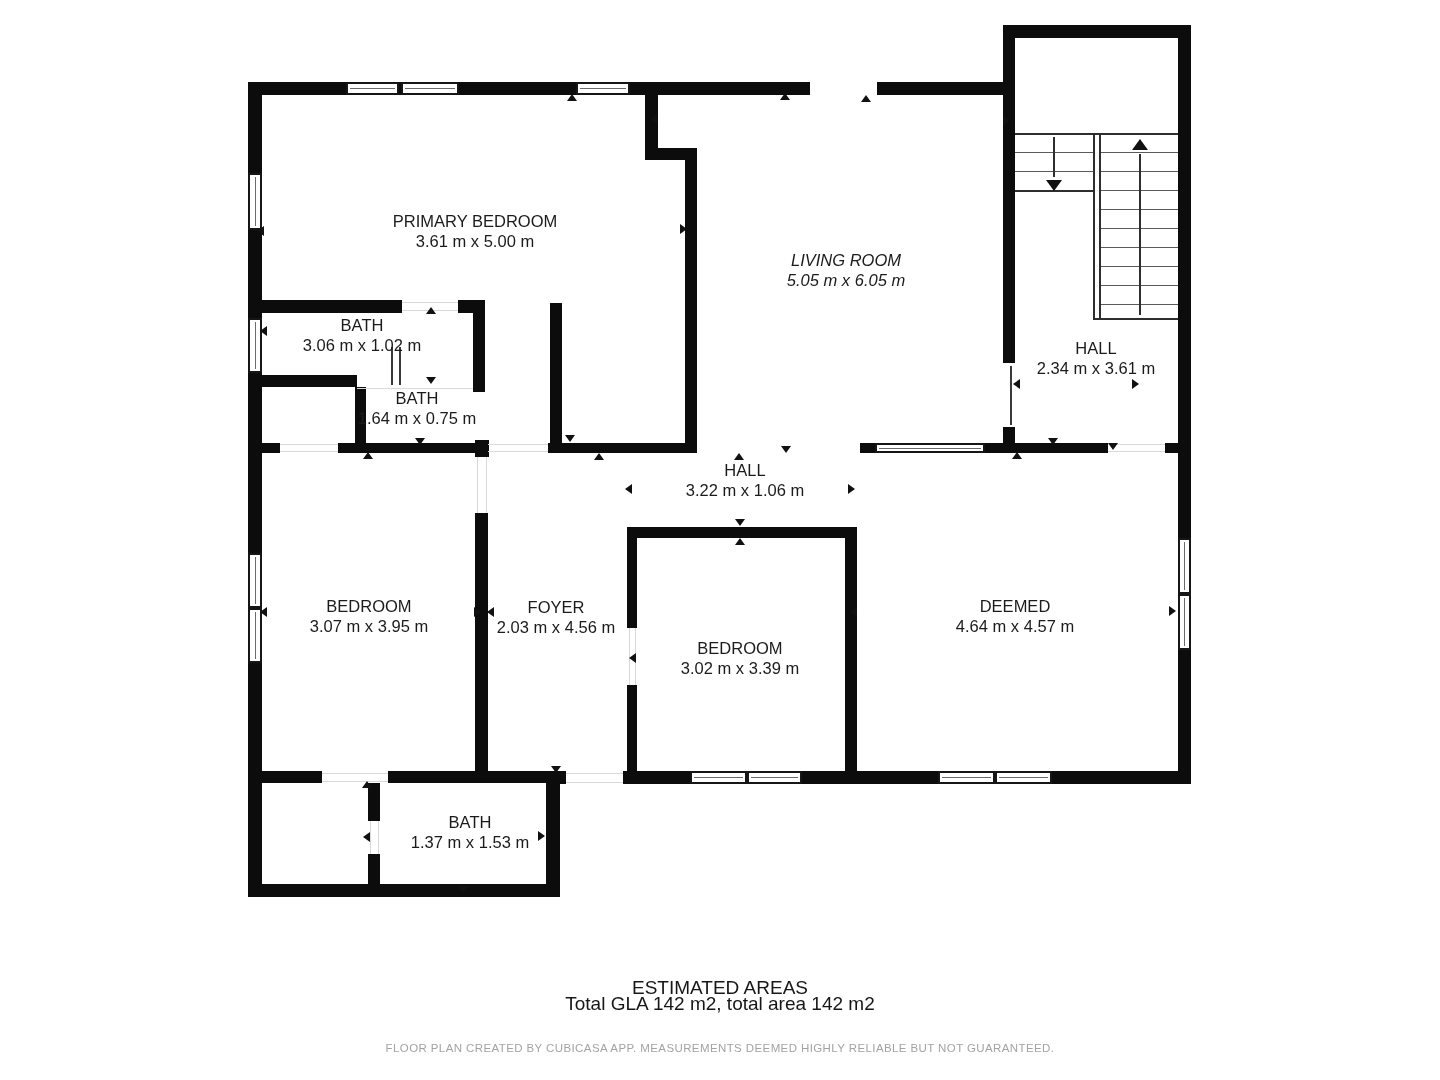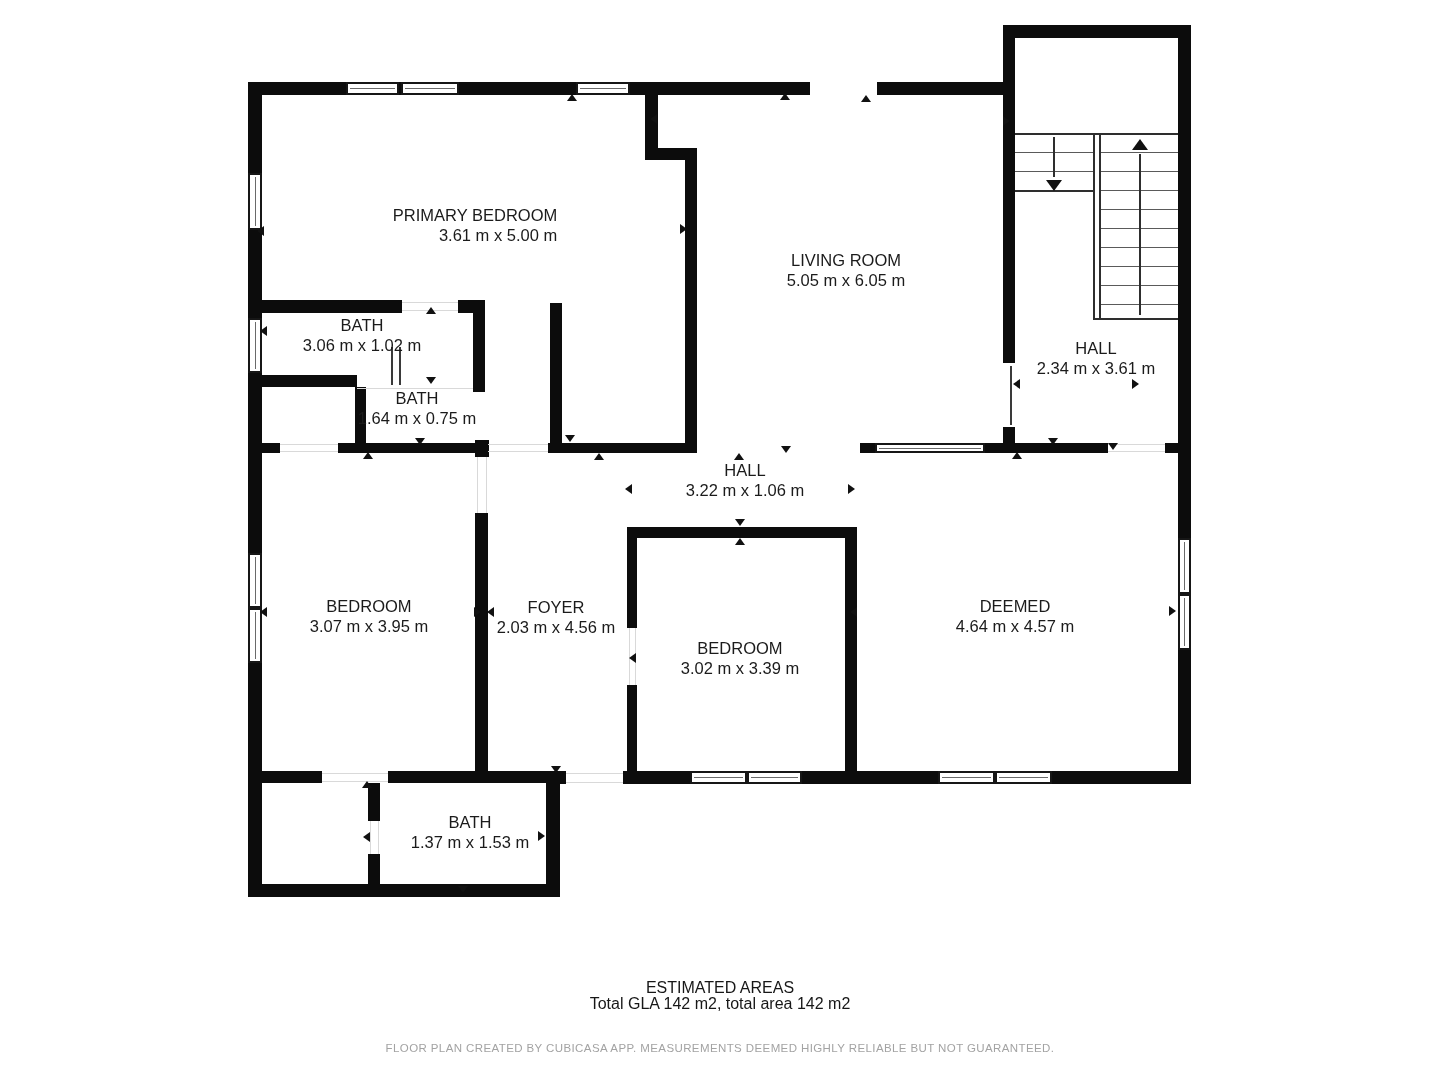--- a/index.html
+++ b/index.html
@@ -12,21 +12,21 @@
   .mullion{position:absolute;background:#6a6a6a;}
   .jamb{position:absolute;background:#3a3a3a;}
   .threshold{position:absolute;background:#d9d9d9;}
   .stair-line{position:absolute;background:#2e2e2e;}
   .tread{position:absolute;background:#5a5a5a;}
   .marker{position:absolute;width:0;height:0;border-style:solid;border-color:transparent;}
   .room-label{position:absolute;transform:translateX(-50%);text-align:center;
       color:#1b1b1b;font-size:16.5px;line-height:20px;white-space:nowrap;}
   .room-label .dims{display:block;}
   .footer{position:absolute;left:0;width:1440px;top:980px;text-align:center;
-      color:#171717;font-size:16px;line-height:16.3px;}
+      color:#171717;font-size:19px;line-height:16.3px;}
   .disclaimer{position:absolute;left:0;width:1440px;top:1042px;text-align:center;
       color:#a3a3a3;font-size:11.5px;letter-spacing:0.4px;}
 </style>
 </head>
 <body>
 
 <div class="plan">
     <div class="wall" style="left: 248px; top: 82px; width: 14px; height: 815px;"></div>
     <div class="wall" style="left: 248px; top: 82px; width: 562px; height: 13px;"></div>
     <div class="wall" style="left: 877px; top: 82px; width: 138px; height: 13px;"></div>
@@ -179,22 +179,22 @@
     <div class="tread" style="left: 1101px; top: 228px; width: 77px; height: 1px;"></div>
     <div class="tread" style="left: 1101px; top: 247px; width: 77px; height: 1px;"></div>
     <div class="tread" style="left: 1101px; top: 266px; width: 77px; height: 1px;"></div>
     <div class="tread" style="left: 1101px; top: 285px; width: 77px; height: 1px;"></div>
     <div class="tread" style="left: 1101px; top: 304px; width: 77px; height: 1px;"></div>
     <div class="stair-line" style="left: 1093px; top: 318px; width: 85px; height: 1.5px;"></div>
     <div class="stair-line" style="left: 1053px; top: 137px; width: 1.5px; height: 40px;"></div>
     <div class="marker" style="left: 1046px; top: 179.5px; border-color: rgb(17, 17, 17) transparent transparent; border-width: 11px 8px 0px;"></div>
     <div class="marker" style="left: 1132px; top: 138.5px; border-color: transparent transparent rgb(17, 17, 17); border-width: 0px 8px 11px;"></div>
     <div class="stair-line" style="left: 1139px; top: 154px; width: 1.5px; height: 161px;"></div>
-    <div class="room-label" style="left: 475px; top: 205px; text-align: right;"><span>PRIMARY BEDROOM</span><span class="dims">3.61 m x 5.00 m</span></div>
-    <div class="room-label" style="left: 846px; top: 250px;"><span>LIVING ROOM</span><span class="dims">5.05 m x 6.05 m</span></div>
+    <div class="room-label" style="left: 475px; top: 211px;"><span>PRIMARY BEDROOM</span><span class="dims">3.61 m x 5.00 m</span></div>
+    <div class="room-label" style="left: 846px; top: 250px; font-style: italic;"><span>LIVING ROOM</span><span class="dims">5.05 m x 6.05 m</span></div>
     <div class="room-label" style="left: 362px; top: 315px;"><span>BATH</span><span class="dims">3.06 m x 1.02 m</span></div>
     <div class="room-label" style="left: 417px; top: 388px;"><span>BATH</span><span class="dims">1.64 m x 0.75 m</span></div>
     <div class="room-label" style="left: 1096px; top: 338px;"><span>HALL</span><span class="dims">2.34 m x 3.61 m</span></div>
     <div class="room-label" style="left: 745px; top: 460px;"><span>HALL</span><span class="dims">3.22 m x 1.06 m</span></div>
     <div class="room-label" style="left: 369px; top: 596px;"><span>BEDROOM</span><span class="dims">3.07 m x 3.95 m</span></div>
     <div class="room-label" style="left: 556px; top: 597px;"><span>FOYER</span><span class="dims">2.03 m x 4.56 m</span></div>
     <div class="room-label" style="left: 740px; top: 638px;"><span>BEDROOM</span><span class="dims">3.02 m x 3.39 m</span></div>
     <div class="room-label" style="left: 1015px; top: 596px;"><span>DEEMED</span><span class="dims">4.64 m x 4.57 m</span></div>
     <div class="room-label" style="left: 470px; top: 812px;"><span>BATH</span><span class="dims">1.37 m x 1.53 m</span></div>
   </div>

